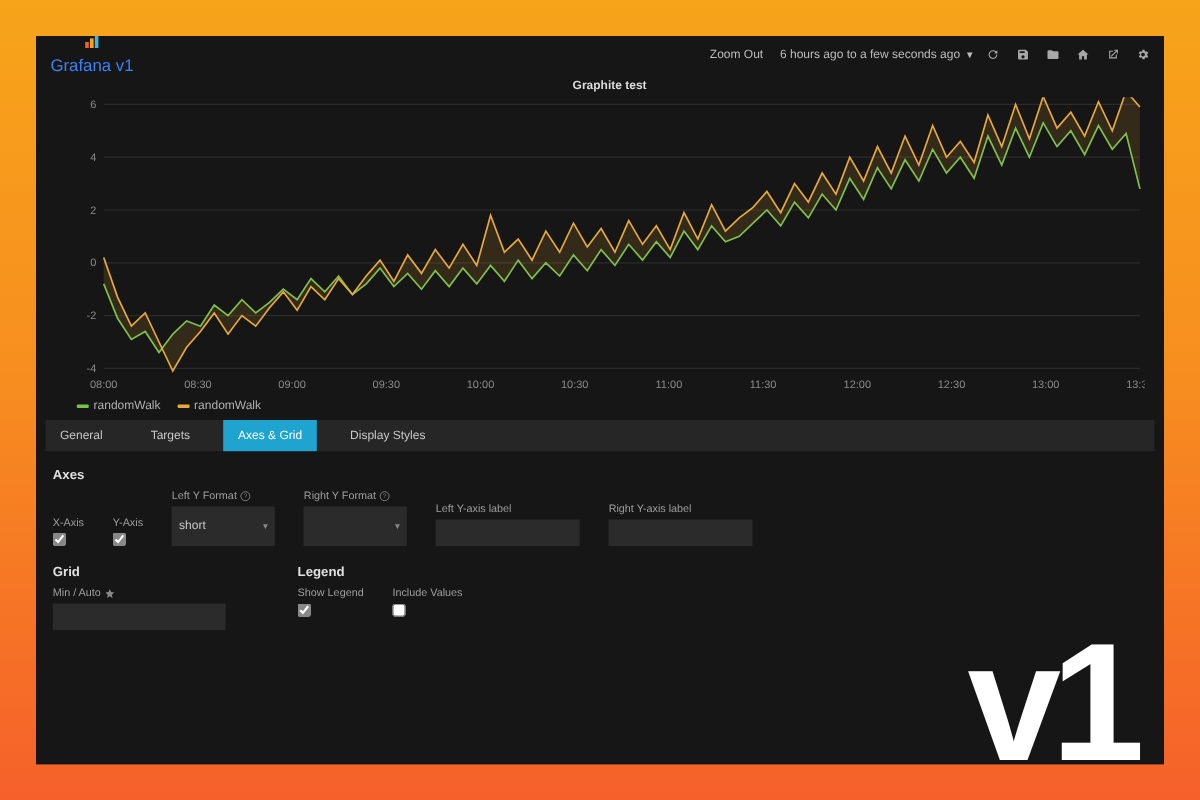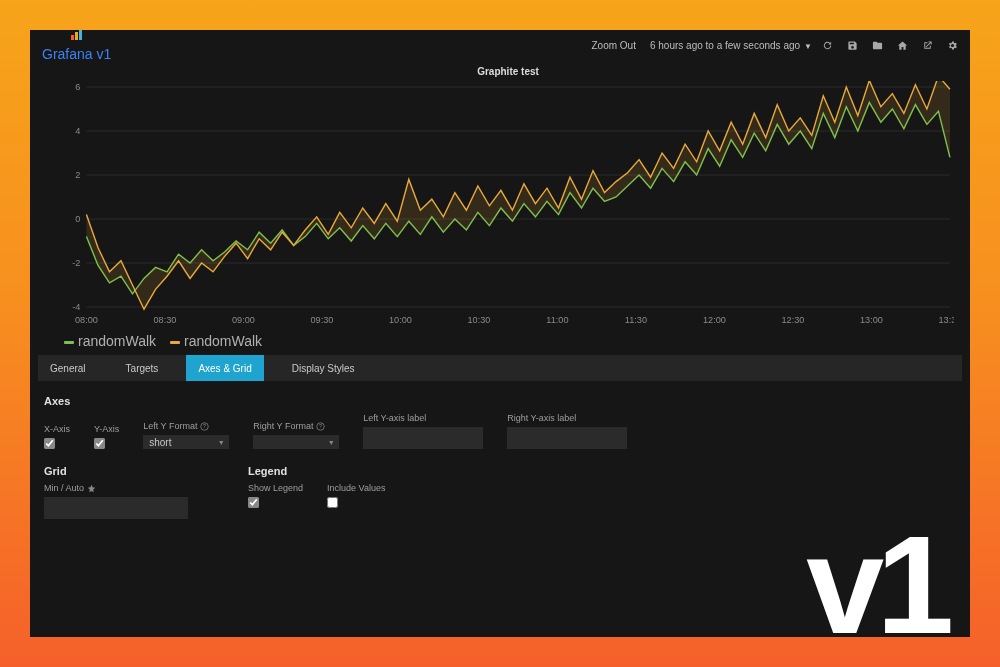--- a/index.html
+++ b/index.html
@@ -36,39 +36,39 @@
   .time-ctl .caret { color:#bdbdbd; font-size:8px; margin-left:4px; }
   .iconrow { display: flex; gap: 14px; align-items: center; color:#a8a8a8; }
   .iconrow svg { width: 11px; height: 11px; fill: #a8a8a8; cursor: pointer;}
   
   .chart-area { padding: 4px 16px 0 32px; }
   .chart-title { text-align: center; font-size: 10px; font-weight: 600; color:#dcdcdc; padding: 2px 0 4px; }
   .plot-wrap { position: relative; height: 248px; }
   .plot-wrap svg { width: 100%; height: 100%; display:block; }
   .x-ticks, .y-ticks { fill: #8a8a8a; font-size: 9px; }
   .grid line { stroke: #2b2b2b; stroke-width: 1; }
-  .legend-row { display:flex; gap:14px; padding: 4px 2px 6px; font-size:14px; color:#b0b0b0;}
+  .legend-row { display:flex; gap:14px; padding: 4px 2px 6px; font-size:10px; color:#b0b0b0;}
   .legend-row .swatch { display:inline-block; width:10px; height:3px; margin-right:4px; vertical-align:middle; border-radius:1px;}
   
   .tabs { display:flex; background:#262626; height:26px; align-items:stretch; margin: 0 8px; gap: 16px; }
   .tab { padding: 0 12px; display:flex; align-items:center; font-size:10px; color:#c9c9c9; cursor:pointer;}
   .tab.active { background:#1fa3cf; color:#fff; }
   
   .settings { padding: 8px 14px; color:#b8b8b8; }
   .sec-title { font-weight:600; font-size:11px; color:#e0e0e0; margin: 6px 0 6px; }
   .row { display:flex; gap:24px; align-items:flex-end; flex-wrap: wrap; margin-bottom: 10px;}
   .field { display:flex; flex-direction:column; gap:4px; }
   .label { font-size:9px; color:#9e9e9e; white-space:nowrap; display:flex; align-items:center; gap:3px;}
   .chk { width:11px; height:11px; accent-color:#888; }
   .inputbox {
     background:#2b2b2b; border:none; height:22px; min-width:80px;
     color:#c8c8c8; font-size:10px; padding:0 6px;
   }
   .selectbox {
-    background:#2b2b2b; border:none; height:14px; width:86px;
+    background:#2b2b2b; border:none; height:33px; width:86px;
     color:#c8c8c8; font-size:10px; padding:0 6px; display:flex; align-items:center; justify-content:space-between;
   }
   .selectbox .caret { font-size:8px; color:#888;}
   .section-split { display:flex; gap:60px; }
   .help-ic, .star-ic { width:9px; height:9px; display:inline-block; }
   
   .watermark {
     position:absolute; right:24px; bottom:-18px;
     font-size:140px; font-weight:800; letter-spacing:-8px;
     color:#fff; line-height:1; pointer-events:none;

